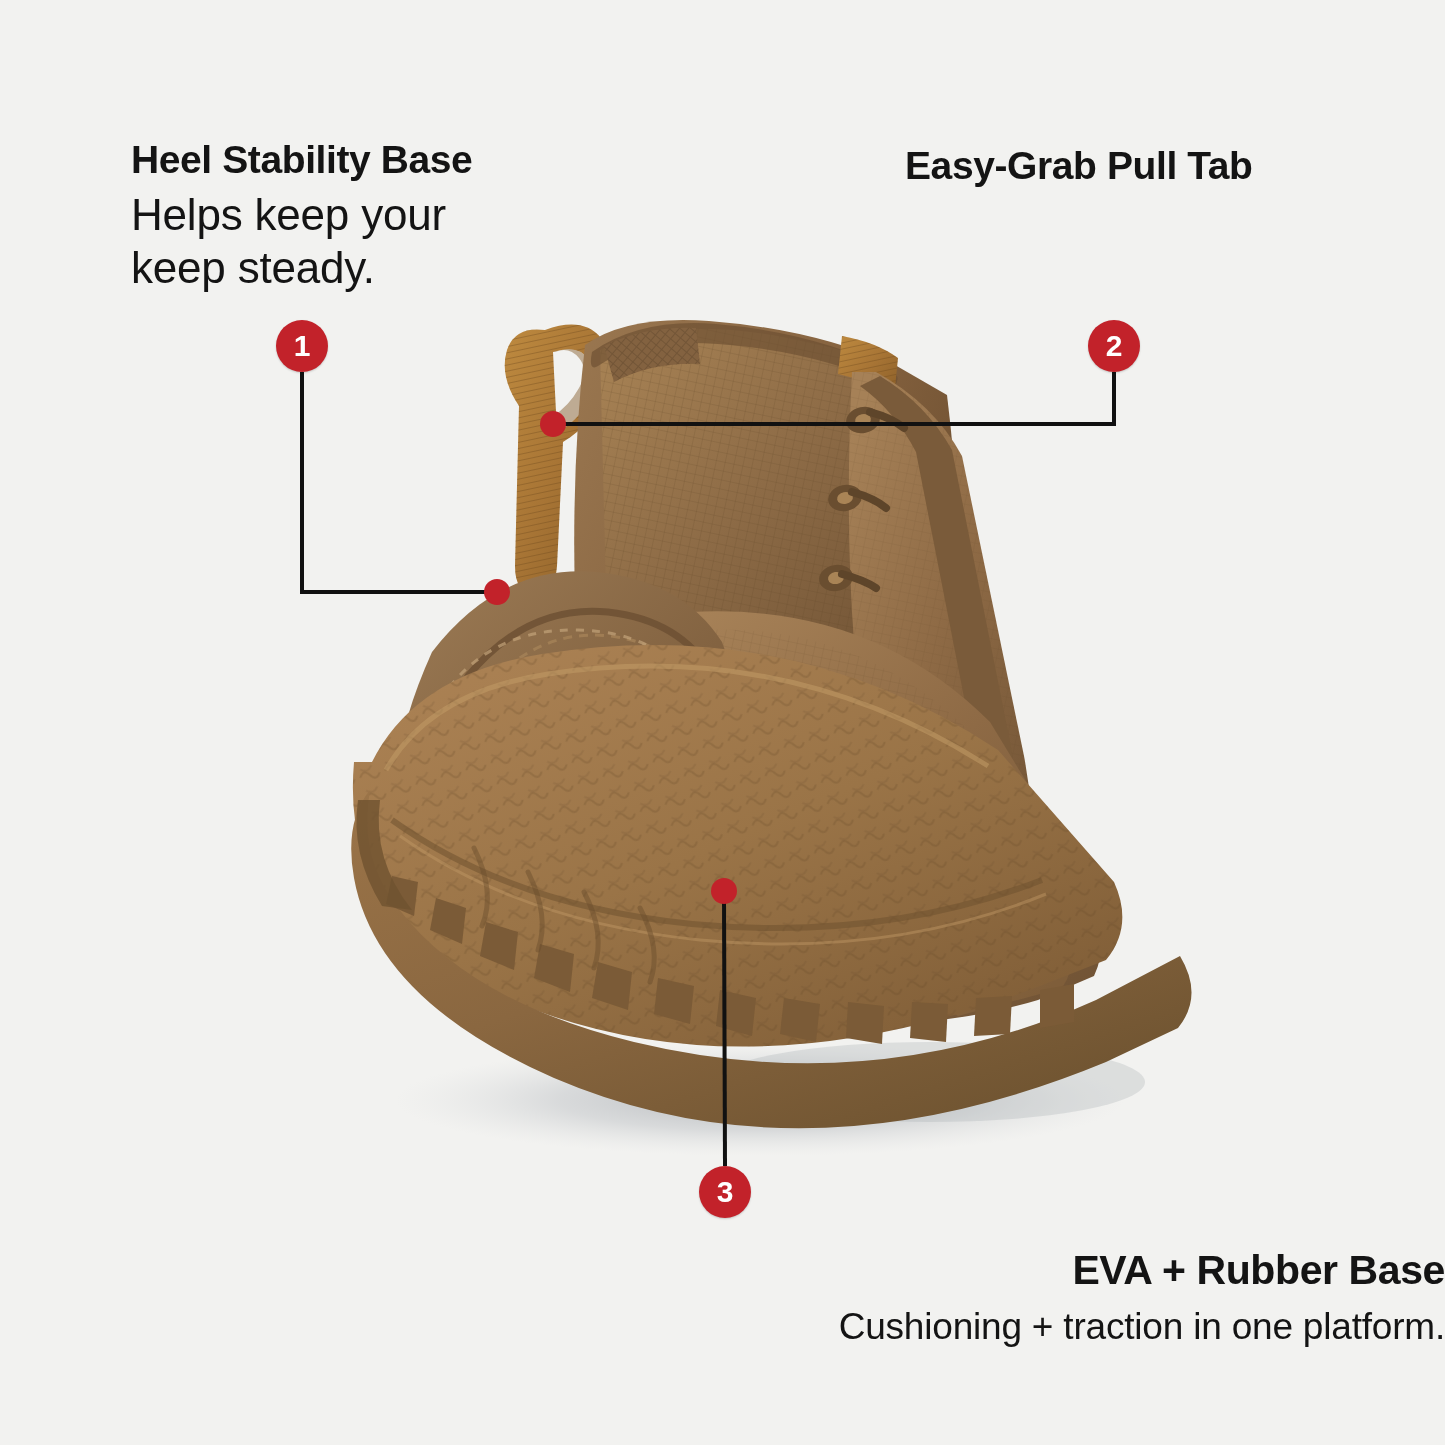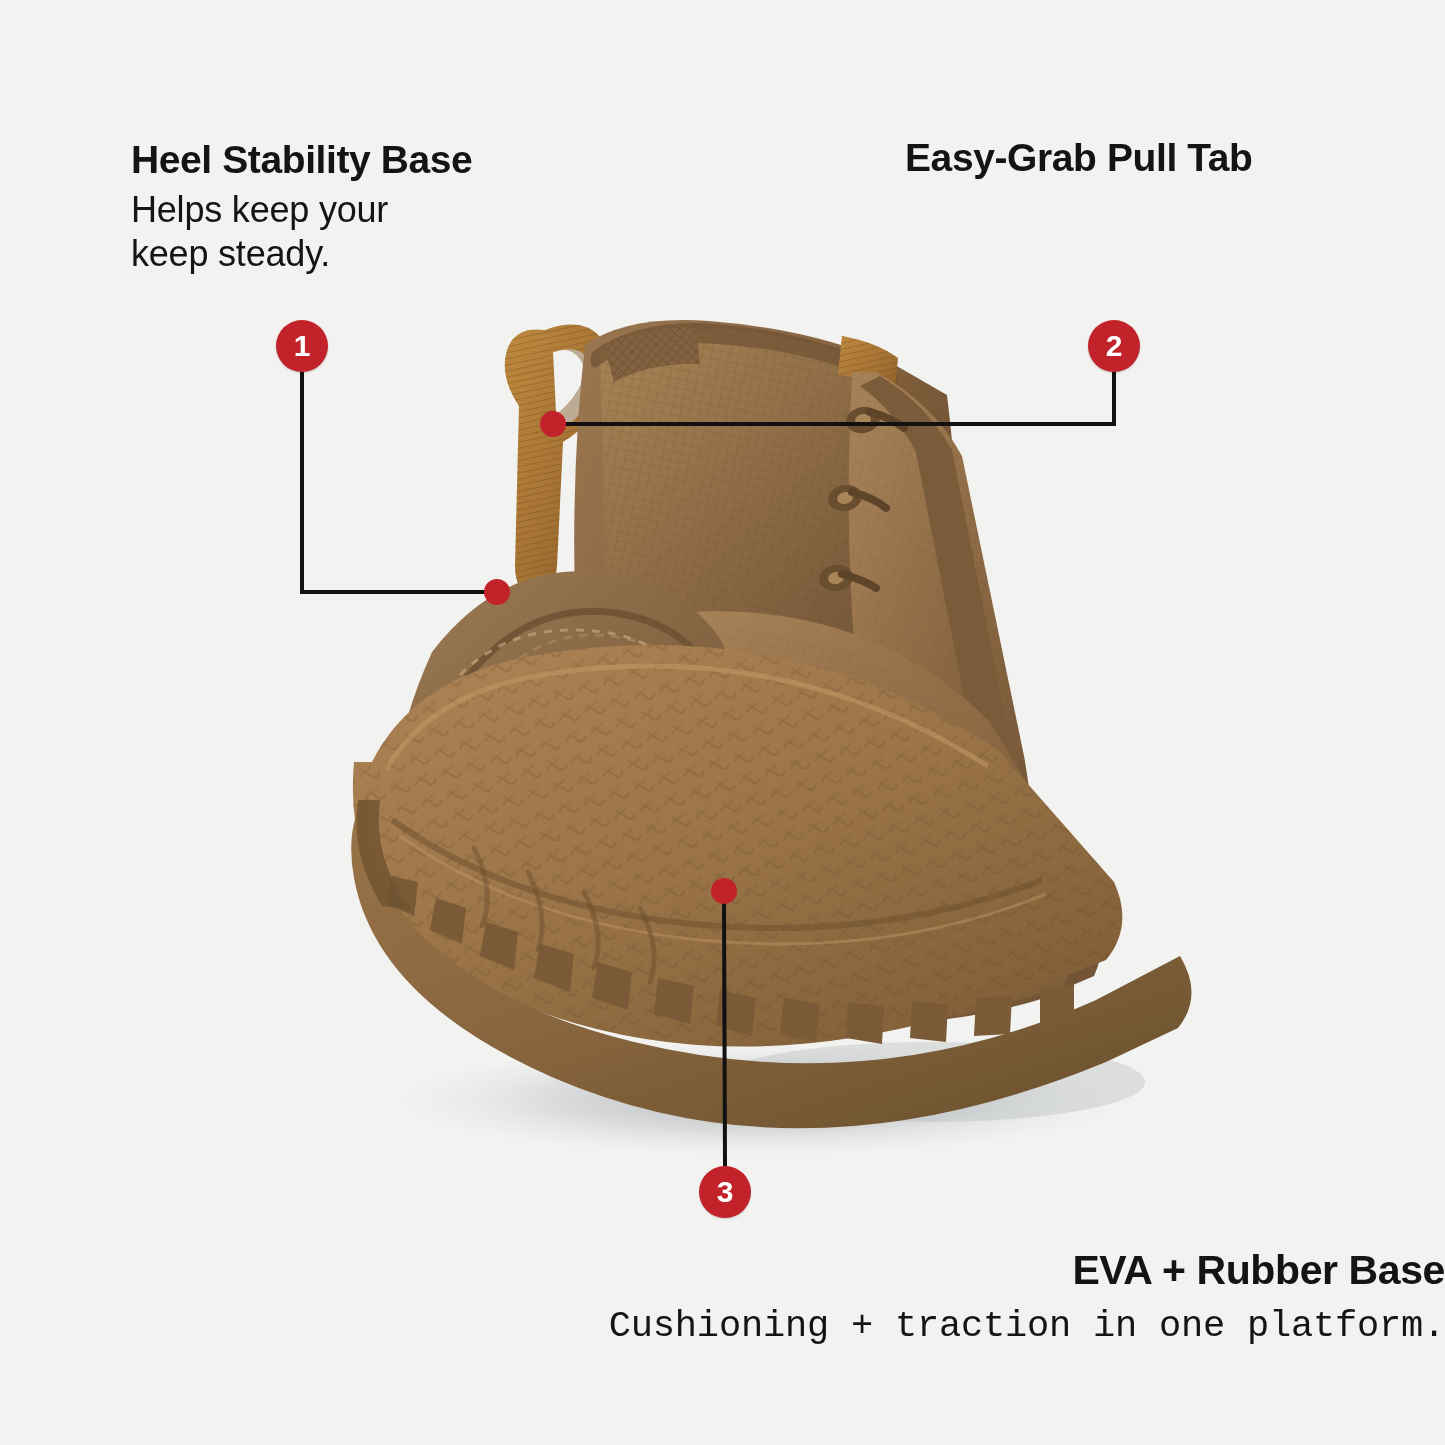--- a/index.html
+++ b/index.html
@@ -25,39 +25,39 @@
   }
   .callout-title {
     font-size: 39px;
     font-weight: bold;
     letter-spacing: -0.4px;
     line-height: 1.12;
     margin: 0 0 6px 0;
     white-space: nowrap;
   }
   .callout-body {
-    font-size: 36px;
+    font-size: 44px;
     font-weight: normal;
     line-height: 1.22;
     margin: 0;
     letter-spacing: -0.2px;
   }
   .callout-body span { display: block; white-space: nowrap; }
 
   #text-heel  { left: 131px; top: 138px; text-align: left; }
-  #text-pulltab { left: 905px; top: 136px; text-align: right; }
+  #text-pulltab { left: 905px; top: 144px; text-align: right; }
 
   #text-base {
     position: absolute;
     left: 0; right: 0; top: 1248px;
     text-align: right;
     color: #141414;
   }
   #text-base .callout-title { font-size: 41px; margin-bottom: 10px; }
-  #text-base .callout-body  { font-size: 37px; font-family: Liberation Mono, monospace; }
+  #text-base .callout-body  { font-size: 37px; }
 
   
   .marker {
     position: absolute;
     width: 52px;
     height: 52px;
     border-radius: 50%;
     background: #C2222A;
     color: #ffffff;
     font-size: 30px;

